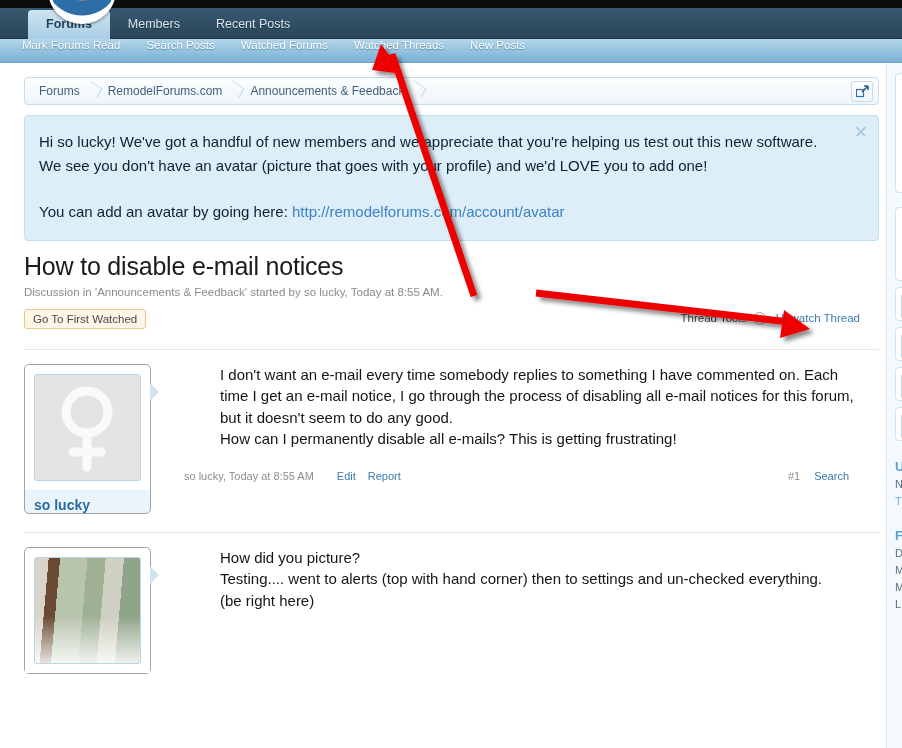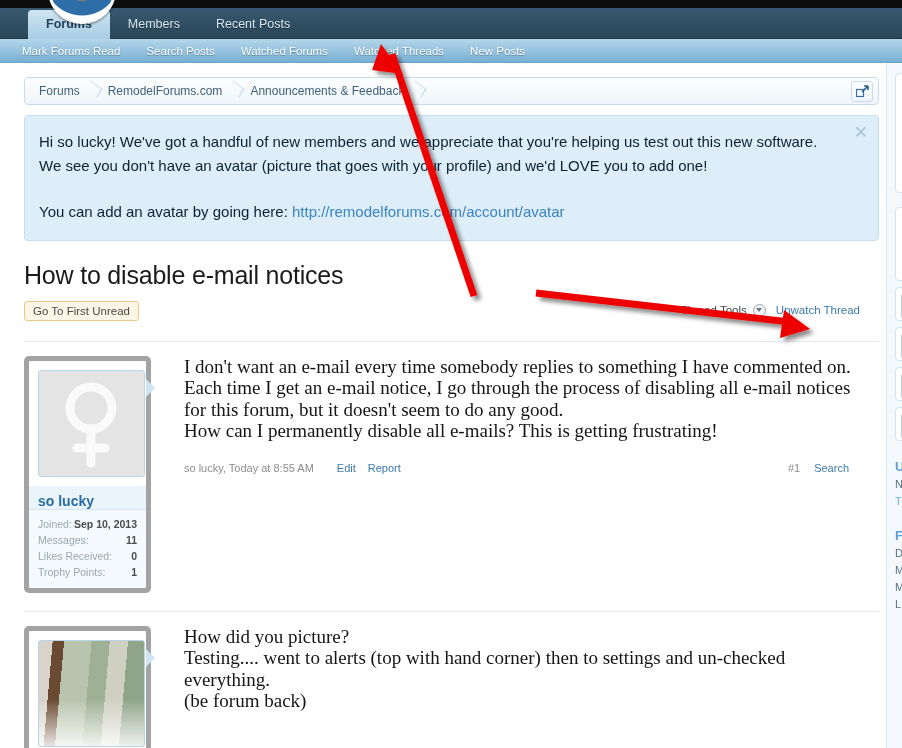--- a/index.html
+++ b/index.html
@@ -46,21 +46,21 @@
     color:#20445c; font-weight:bold; text-shadow:none;
     border-radius:4px 4px 0 0;
     padding-top:7px;
   }
 
   
   #nav-secondary {
     position:absolute; left:0; top:39px; width:902px; height:24px;
     background: linear-gradient(#b4d6ea, #79b0d4);
     border-bottom:1px solid #6ba2c6;
-    display:flex; align-items:center; padding-left:22px;
+    display:flex; padding-left:22px;
   }
   .subnav-item {
     font-size:11.5px; color:#ffffff; margin-right:26px; cursor:pointer;
     text-shadow:0 1px 1px rgba(40,80,110,.55);
     white-space:nowrap;
   }
 
   
   #page-wrap { position:absolute; left:0; top:63px; width:902px; height:685px; background:#fff; }
   #content { position:absolute; left:24px; top:14px; width:855px; }
@@ -109,21 +109,21 @@
   }
   #notice p { margin:0; font-size:15px; line-height:24px; }
   #notice p.second { margin-top:22px; }
   #notice a { color:#3b83c4; text-decoration:none; }
   #notice-close {
     position:absolute; right:10px; top:8px;
     font-size:17px; color:#a8c6d9; cursor:pointer; line-height:1;
   }
 
   
-  #thread-head { margin-top:20px; }
+  #thread-head { margin-top:11px; }
   #thread-title {
     font-size:25px; font-weight:normal; color:#1b1b1b;
     margin:0; line-height:1.15; letter-spacing:-0.2px;
   }
   #thread-sub { font-size:11.5px; color:#8b8b8b; margin-top:5px; }
 
   #thread-actions {
     position:relative; margin-top:11px; height:22px;
   }
   #go-first-unread {
@@ -156,21 +156,21 @@
     margin-top:18px;
     border-top:1px solid #e4e8ea;
     padding-top:14px;
     display:flex;
   }
   .post.first { border-top:1px solid #e4e8ea; }
 
   .user-col { width:127px; flex:0 0 127px; position:relative; }
   .user-box {
     background:#eaf4fb;
-    border:5px solid #a3a3a3;
+    border:1px solid #a3a3a3;
     border-radius:5px;
     position:relative;
   }
   .user-box:after{
     content:""; position:absolute; right:-9px; top:18px;
     width:0;height:0;
     border-top:9px solid transparent; border-bottom:9px solid transparent;
     border-left:9px solid #cfe3f1;
   }
   .avatar-holder { padding:9px; background:#ffffff; border-radius:5px 5px 0 0; }
@@ -189,22 +189,22 @@
   }
   .username { color:#2b6ca3; font-size:14px; font-weight:bold; padding:7px 9px 0 9px; cursor:pointer; }
   .usertitle { color:#3b566b; font-size:12px; padding:1px 9px 8px 9px; }
   .stats { border-top:1px solid #d5e6f2; padding:6px 9px 8px 9px; background:#f4fafd; border-radius:0 0 5px 5px; }
   .stat-row { display:flex; justify-content:space-between; font-size:10.5px; line-height:16px; }
   .stat-label { color:#9aa7b0; }
   .stat-value { color:#4b4b4b; font-weight:bold; }
 
   .msg-col { flex:1 1 auto; padding-left:33px; padding-right:18px; position:relative; }
   .msg-body {
-    font-family:Liberation Serif, serif;
-    font-size:19px; line-height:21.5px; color:#151515;
+    font-family:Liberation Sans, sans-serif;
+    font-size:15px; line-height:21.5px; color:#151515;margin-left:36px;
   }
   .msg-footer {
     margin-top:20px; font-size:11px; color:#8d8d8d;
     display:flex; align-items:center;
   }
   .msg-footer .links { margin-left:23px; }
   .msg-footer a { color:#3b7bb0; text-decoration:none; cursor:pointer; margin-right:12px; }
   .msg-footer .right { margin-left:auto; display:flex; gap:14px; align-items:center; }
   .msg-footer .postnum { color:#8d8d8d; }
 
@@ -276,22 +276,23 @@
     </div>
 
     <div id="notice">
       <span id="notice-close">✕</span>
       <p>Hi so lucky! We've got a handful of new members and we appreciate that you're helping us test out this new software. We see you don't have an avatar (picture that goes with your profile) and we'd LOVE you to add one!</p>
       <p class="second"><span>You can add an avatar by going here: </span><a>http://remodelforums.com/account/avatar</a></p>
     </div>
 
     <div id="thread-head">
       <h1 id="thread-title">How to disable e-mail notices</h1>
+      <div id="thread-sub">Discussion in 'Announcements &amp; Feedback' started by so lucky, Today at 8:55 AM.</div>
       <div id="thread-actions">
-        <span id="go-first-unread">Go To First Unread</span>
+        <span id="go-first-unread">Go To First Watched</span>
         <div id="tools-right">
           <span id="thread-tools-label">Thread Tools</span>
           <span id="thread-tools-caret"></span>
           <span id="unwatch-thread">Unwatch Thread</span>
         </div>
       </div>
     </div>
 
     <div class="post first">
       <div class="user-col">
@@ -302,38 +303,20 @@
                 <rect width="105" height="105" fill="#e4e4e4"></rect>
                 <g fill="none" stroke="#fafafa" stroke-width="9" stroke-linecap="round">
                   <circle cx="52" cy="37" r="21"></circle>
                   <path d="M52 58 V92"></path>
                   <path d="M38 77 H66"></path>
                 </g>
               </svg>
             </div>
           </div>
           <div class="username">so lucky</div>
-          <div class="stats">
-            <div class="stat-row">
-              <span class="stat-label">Joined:</span>
-              <span class="stat-value">Sep 10, 2013</span>
-            </div>
-            <div class="stat-row">
-              <span class="stat-label">Messages:</span>
-              <span class="stat-value">11</span>
-            </div>
-            <div class="stat-row">
-              <span class="stat-label">Likes Received:</span>
-              <span class="stat-value">0</span>
-            </div>
-            <div class="stat-row">
-              <span class="stat-label">Trophy Points:</span>
-              <span class="stat-value">1</span>
-            </div>
-          </div>
         </div>
       </div>
       <div class="msg-col">
         <div class="msg-body">
           <div>I don't want an e-mail every time somebody replies to something I have commented on. Each time I get an e-mail notice, I go through the process of disabling all e-mail notices for this forum, but it doesn't seem to do any good.</div>
           <div>How can I permanently disable all e-mails? This is getting frustrating!</div>
         </div>
         <div class="msg-footer">
           <span>so lucky, Today at 8:55 AM</span>
           <span class="links">
@@ -352,21 +335,21 @@
         <div class="user-box">
           <div class="avatar-holder">
             <div class="avatar photo"></div>
           </div>
         </div>
       </div>
       <div class="msg-col">
         <div class="msg-body">
           <div>How did you picture?</div>
           <div>Testing.... went to alerts (top with hand corner) then to settings and un-checked everything.</div>
-          <div>(be forum back)</div>
+          <div>(be right here)</div>
         </div>
       </div>
     </div>
 
   </div>
 </div>
 
 <div id="sidebar">
   <div class="sb-block">
     <div class="sb-card" style="height:120px"></div>

